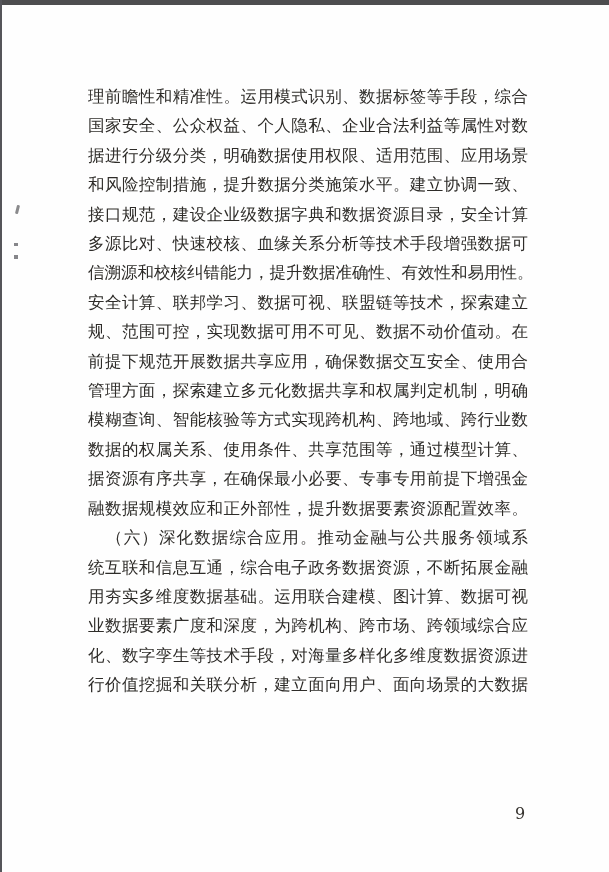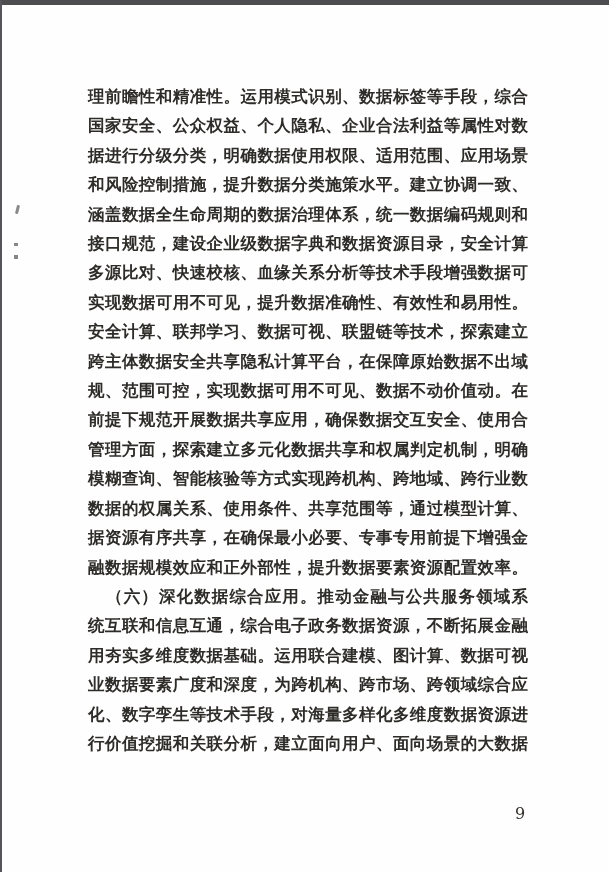--- a/index.html
+++ b/index.html
@@ -39,21 +39,20 @@
     line-height: 29.42px;
     filter: blur(0.2px);
   }
   .text-line {
     width: 100%;
     height: 29.42px;
     text-align: justify;
     text-align-last: justify;
     white-space: nowrap;
     overflow: visible;
-    font-weight: bold;
   }
   .text-line.indent {
     padding-left: 18px;
     width: 422px;
   }
   .page-number {
     position: absolute;
     left: 505px;
     top: 804px;
     width: 30px;
@@ -89,26 +88,24 @@
   <div class="scan-left-edge"></div>
 
   <div class="scan-speck speck-0"></div>
   <div class="scan-speck speck-1"></div>
 
   <div class="text-block">
       <div class="text-line">理前瞻性和精准性。运用模式识别、数据标签等手段，综合</div>
       <div class="text-line">国家安全、公众权益、个人隐私、企业合法利益等属性对数</div>
       <div class="text-line">据进行分级分类，明确数据使用权限、适用范围、应用场景</div>
       <div class="text-line">和风险控制措施，提升数据分类施策水平。建立协调一致、</div>
-      <div class="text-line">涵盖数据全生命周期的数据治理体系，统一数据编码规则和</div>
       <div class="text-line">接口规范，建设企业级数据字典和数据资源目录，安全计算</div>
       <div class="text-line">多源比对、快速校核、血缘关系分析等技术手段增强数据可</div>
-      <div class="text-line">实现数据可用不可见，提升数据准确性、有效性和易用性。</div>
+      <div class="text-line">信溯源和校核纠错能力，提升数据准确性、有效性和易用性。</div>
       <div class="text-line">安全计算、联邦学习、数据可视、联盟链等技术，探索建立</div>
-      <div class="text-line">跨主体数据安全共享隐私计算平台，在保障原始数据不出域</div>
       <div class="text-line">规、范围可控，实现数据可用不可见、数据不动价值动。在</div>
       <div class="text-line">前提下规范开展数据共享应用，确保数据交互安全、使用合</div>
       <div class="text-line">管理方面，探索建立多元化数据共享和权属判定机制，明确</div>
       <div class="text-line">模糊查询、智能核验等方式实现跨机构、跨地域、跨行业数</div>
       <div class="text-line">数据的权属关系、使用条件、共享范围等，通过模型计算、</div>
       <div class="text-line">据资源有序共享，在确保最小必要、专事专用前提下增强金</div>
       <div class="text-line">融数据规模效应和正外部性，提升数据要素资源配置效率。</div>
       <div class="text-line indent">（六）深化数据综合应用。推动金融与公共服务领域系</div>
       <div class="text-line">统互联和信息互通，综合电子政务数据资源，不断拓展金融</div>
       <div class="text-line">用夯实多维度数据基础。运用联合建模、图计算、数据可视</div>

